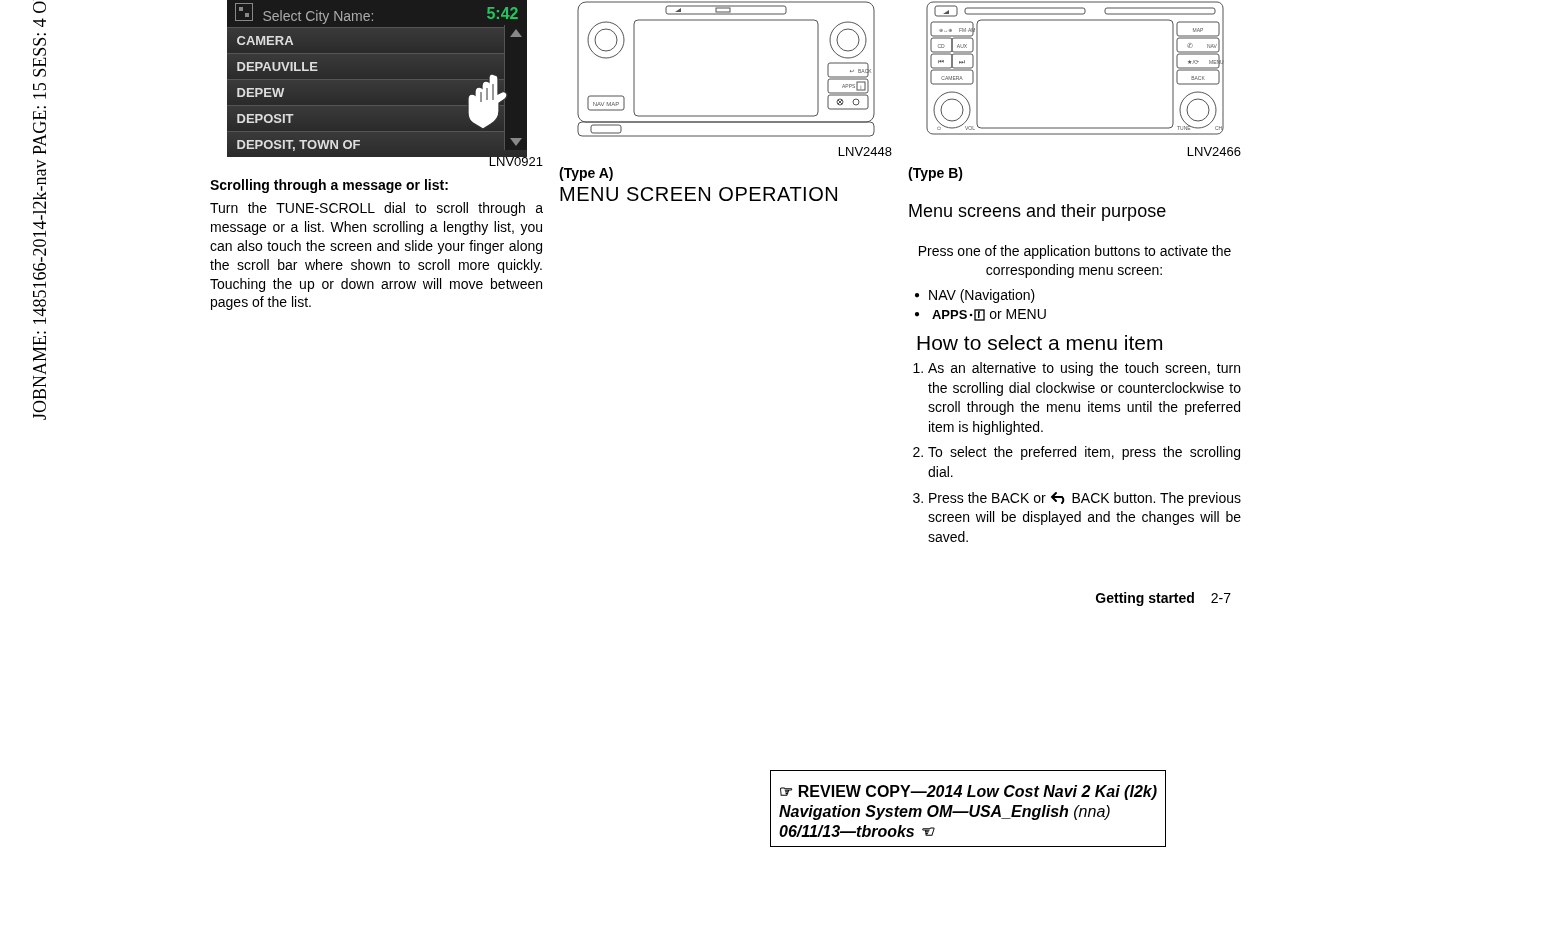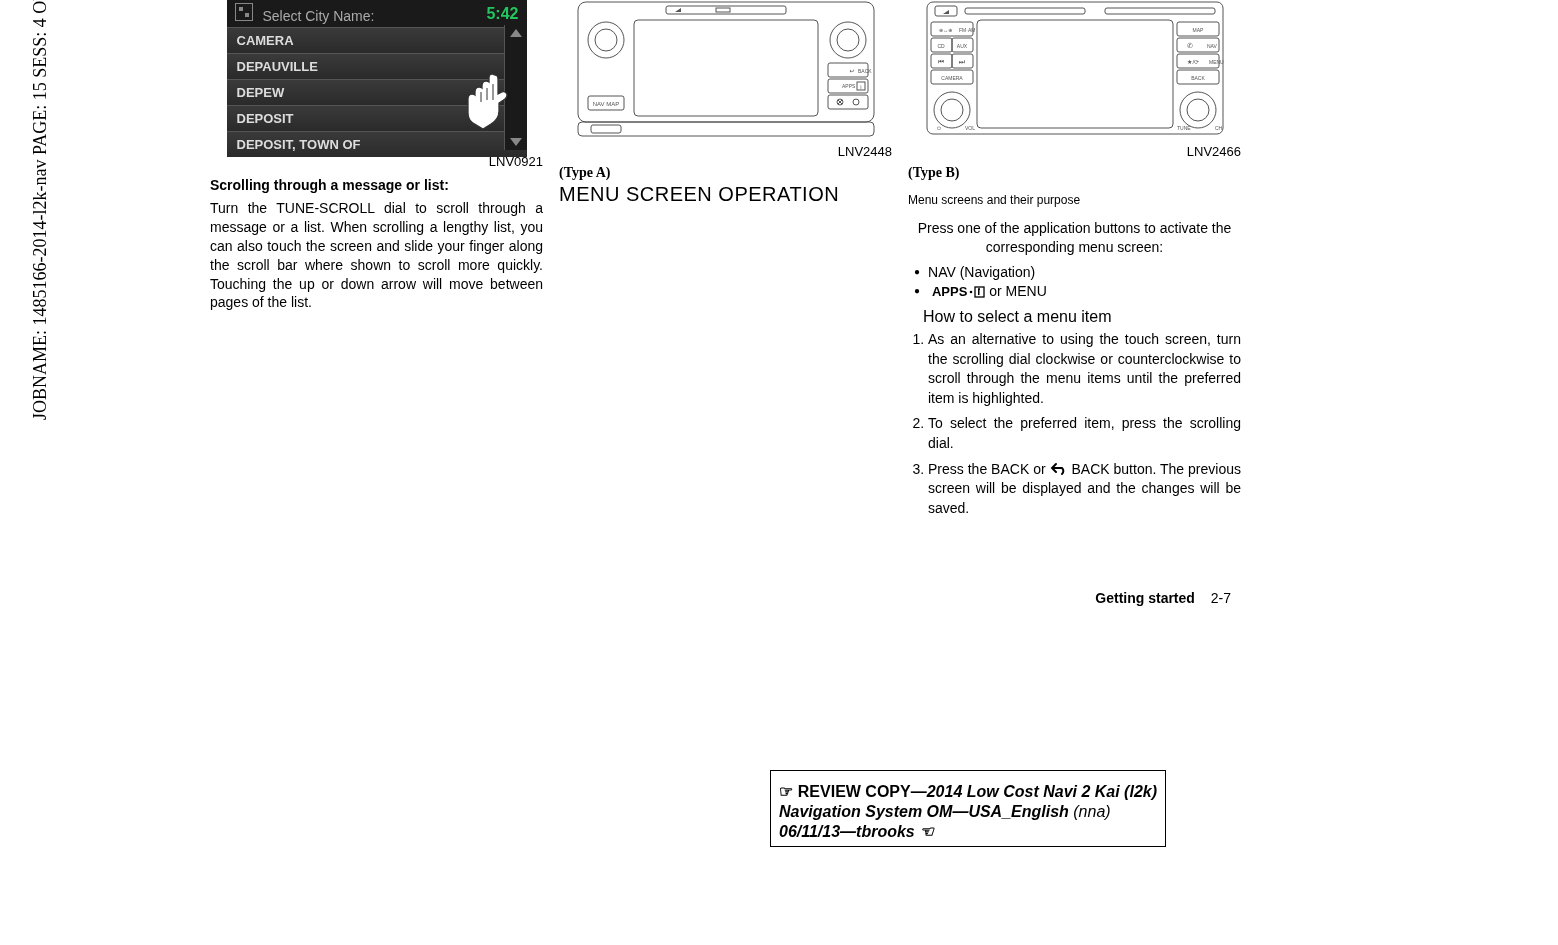--- a/index.html
+++ b/index.html
@@ -137,34 +137,33 @@
   }
   .h-bold {
     font-weight: bold;
     font-size: 14px;
     margin: 8px 0 4px 0;
   }
   .type-label {
     font-weight: bold;
     font-size: 14px;
     margin-top: 6px;
-    font-family: Liberation Serif, serif;
   }
   .section-title {
     font-size: 20px;
     letter-spacing: 0.5px;
     margin: 2px 0 10px 0;
   }
   .sub-title {
-    font-size: 12px;
-    margin: 12px 0;
+    font-size: 18px;
+    margin: 20px 0;
   }
   .sub-title2 {
-    font-size: 16px;
-    margin: 6px 0 2px 15px;
+    font-size: 21px;
+    margin: 6px 0 2px 8px;
   }
   ul.bullets, ol.steps {
     margin: 4px 0 4px 0;
     padding-left: 20px;
     font-size: 14px;
     line-height: 1.4;
     text-align: justify;
   }
   ul.bullets { list-style: none; padding-left: 6px; }
   ul.bullets li::before {

